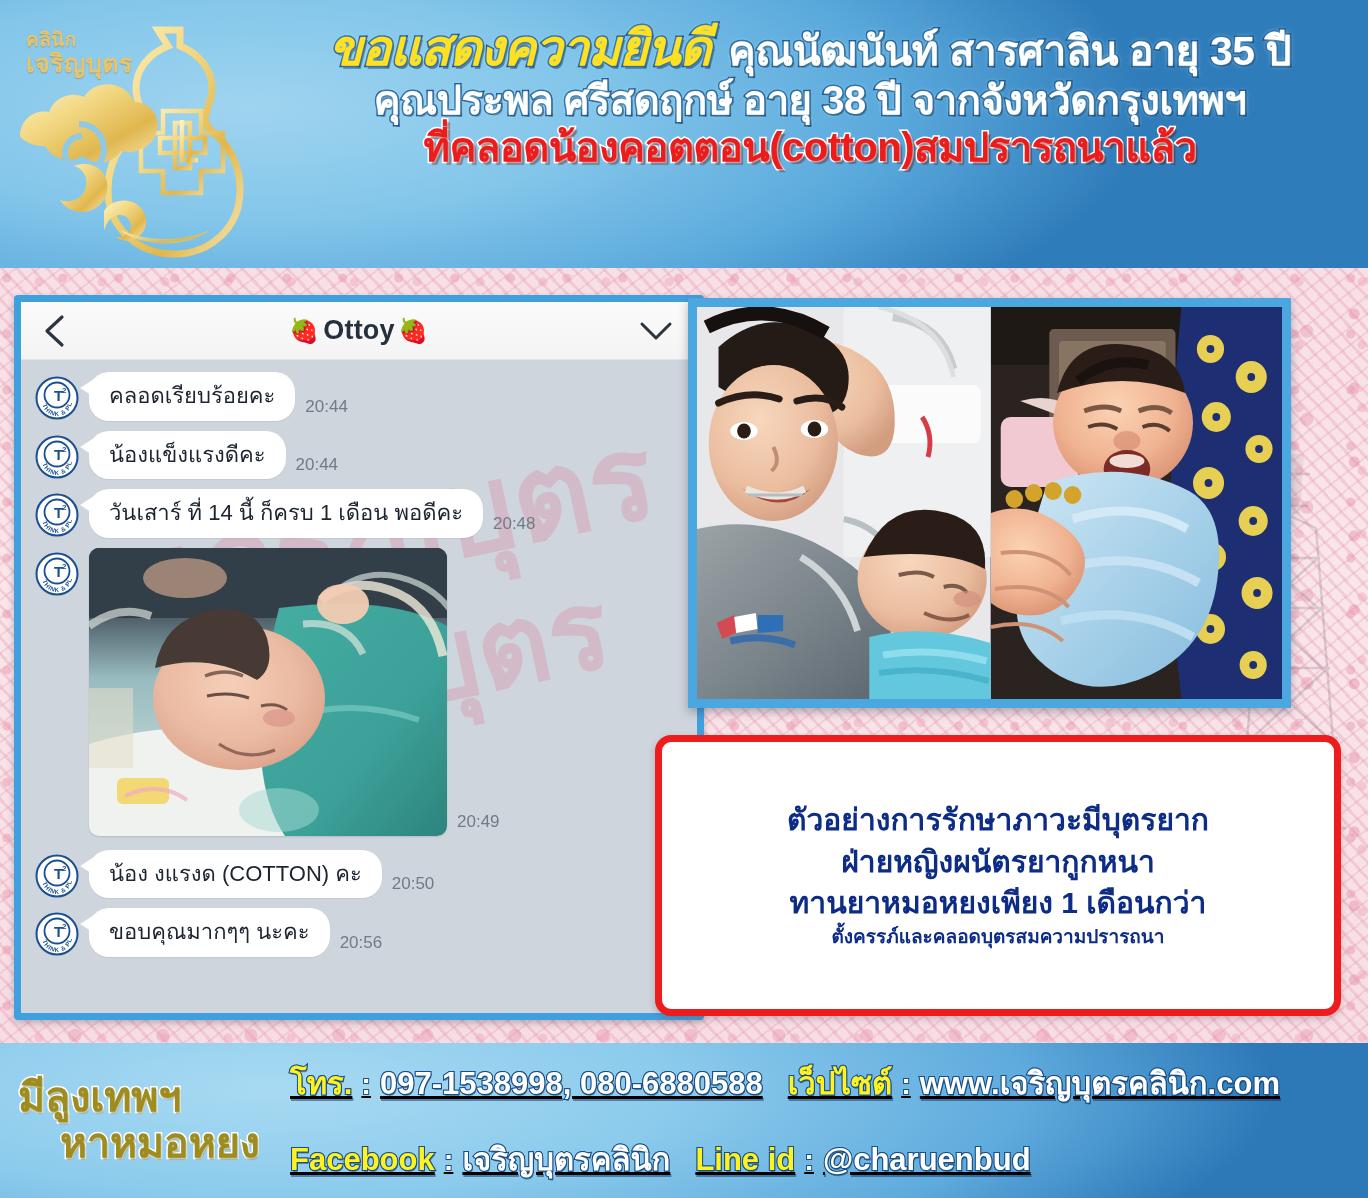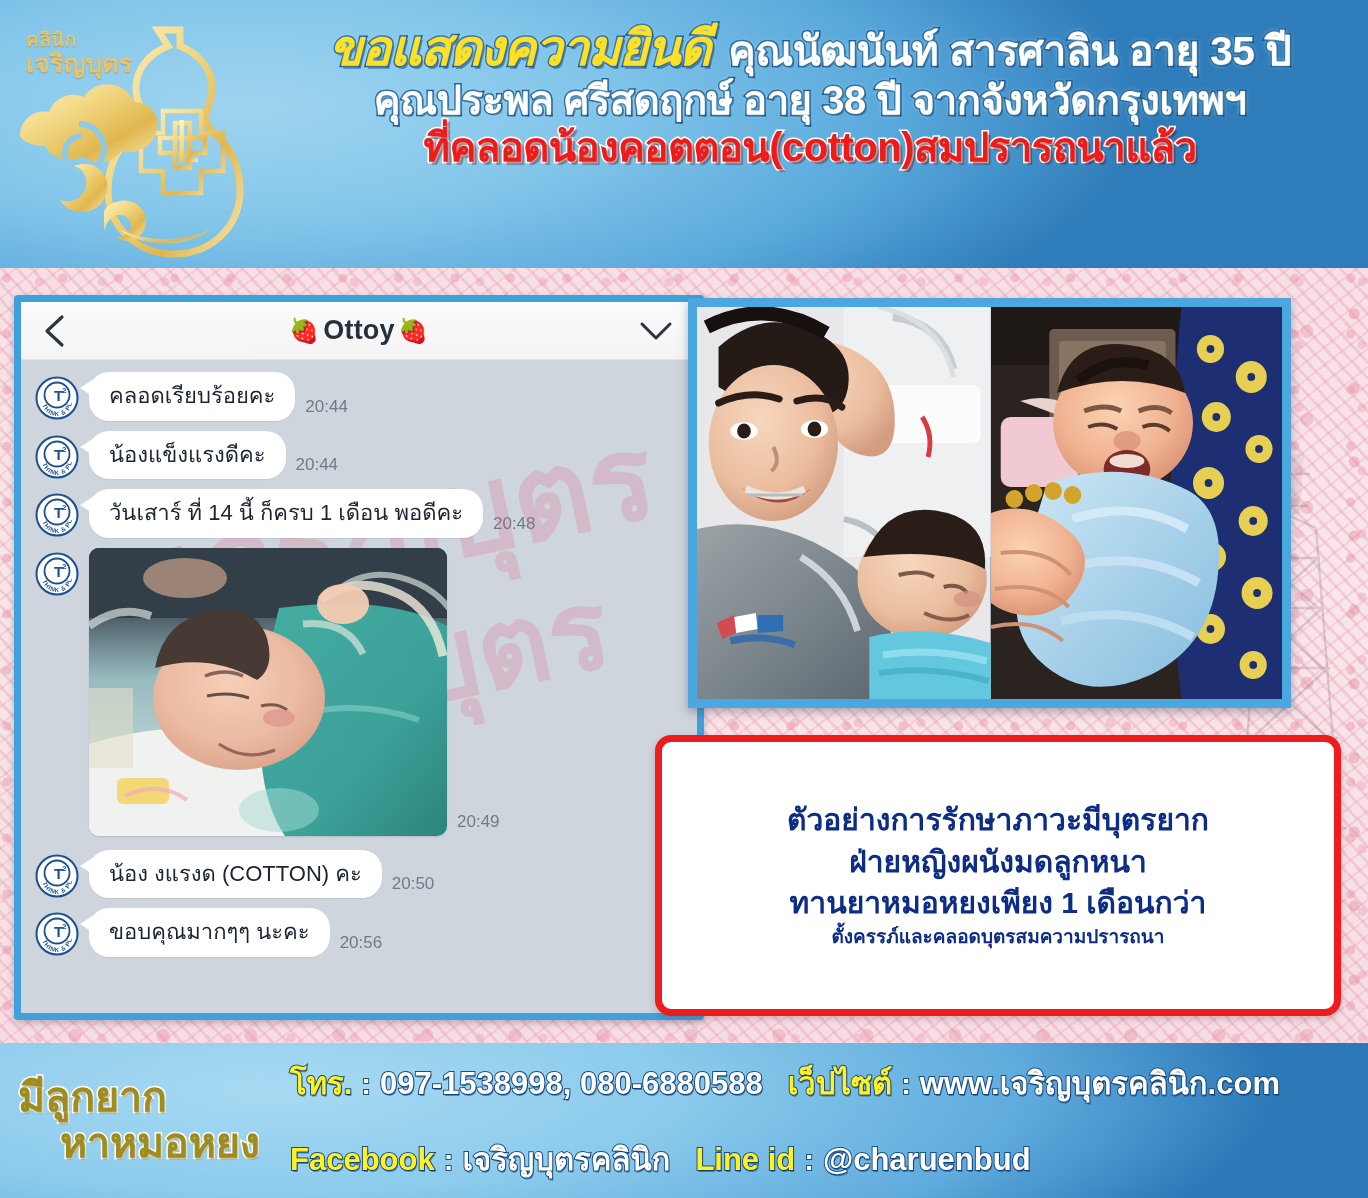--- a/index.html
+++ b/index.html
@@ -264,20 +264,21 @@
     -webkit-text-stroke: 3px #ffffff;
     paint-order: stroke fill;
     text-shadow: 1px 2px 1px rgba(90,80,10,.35);
     display: block;
     margin-left: 42px; margin-top: 2px;
   }
   .foot-right {
     flex: 1; padding-right: 30px;
     display: flex; flex-direction: column;
     gap: 26px;
+    text-decoration: underline;
   }
   .foot-line {
     display: flex; align-items: baseline; gap: 9px;
     white-space: nowrap;
   }
   .flabel {
     font-size: 31px; font-weight: 900;
     color: #fff31f;
     -webkit-text-stroke: 2px #1b4e86;
     paint-order: stroke fill;
@@ -671,28 +672,28 @@
             <circle cx="44" cy="186" r="9"></circle>
           <circle cx="64" cy="184" r="9"></circle>
             <circle cx="84" cy="188" r="9"></circle>
         </g>
       </svg>
     </div>
   </div>
 
   <div class="infobox">
     <p>ตัวอย่างการรักษาภาวะมีบุตรยาก</p>
-    <p>ฝ่ายหญิงผนังมดลูกหนา</p>
+    <p>ฝ่ายหญิงผนัตรยากูกหนา</p>
     <p>ทานยาหมอหยงเพียง 1 เดือนกว่า</p>
     <p class="wide">ตั้งครรภ์และคลอดบุตรสมความปรารถนา</p>
   </div>
 
   <div class="footer-band">
     <div class="foot-left">
-      <span class="fl1">มีลูกยาก</span>
+      <span class="fl1">มีลูงเทพฯ</span>
       <span class="fl2">หาหมอหยง</span>
     </div>
     <div class="foot-right">
       <div class="foot-line">
         <span class="flabel">โทร.</span>
         <span class="fsep">:</span>
         <span class="fval">097-1538998, 080-6880588</span>
         <span class="flabel" style="margin-left:16px;">เว็ปไซต์</span>
         <span class="fsep">:</span>
         <span class="fval">www.เจริญบุตรคลินิก.com</span>

